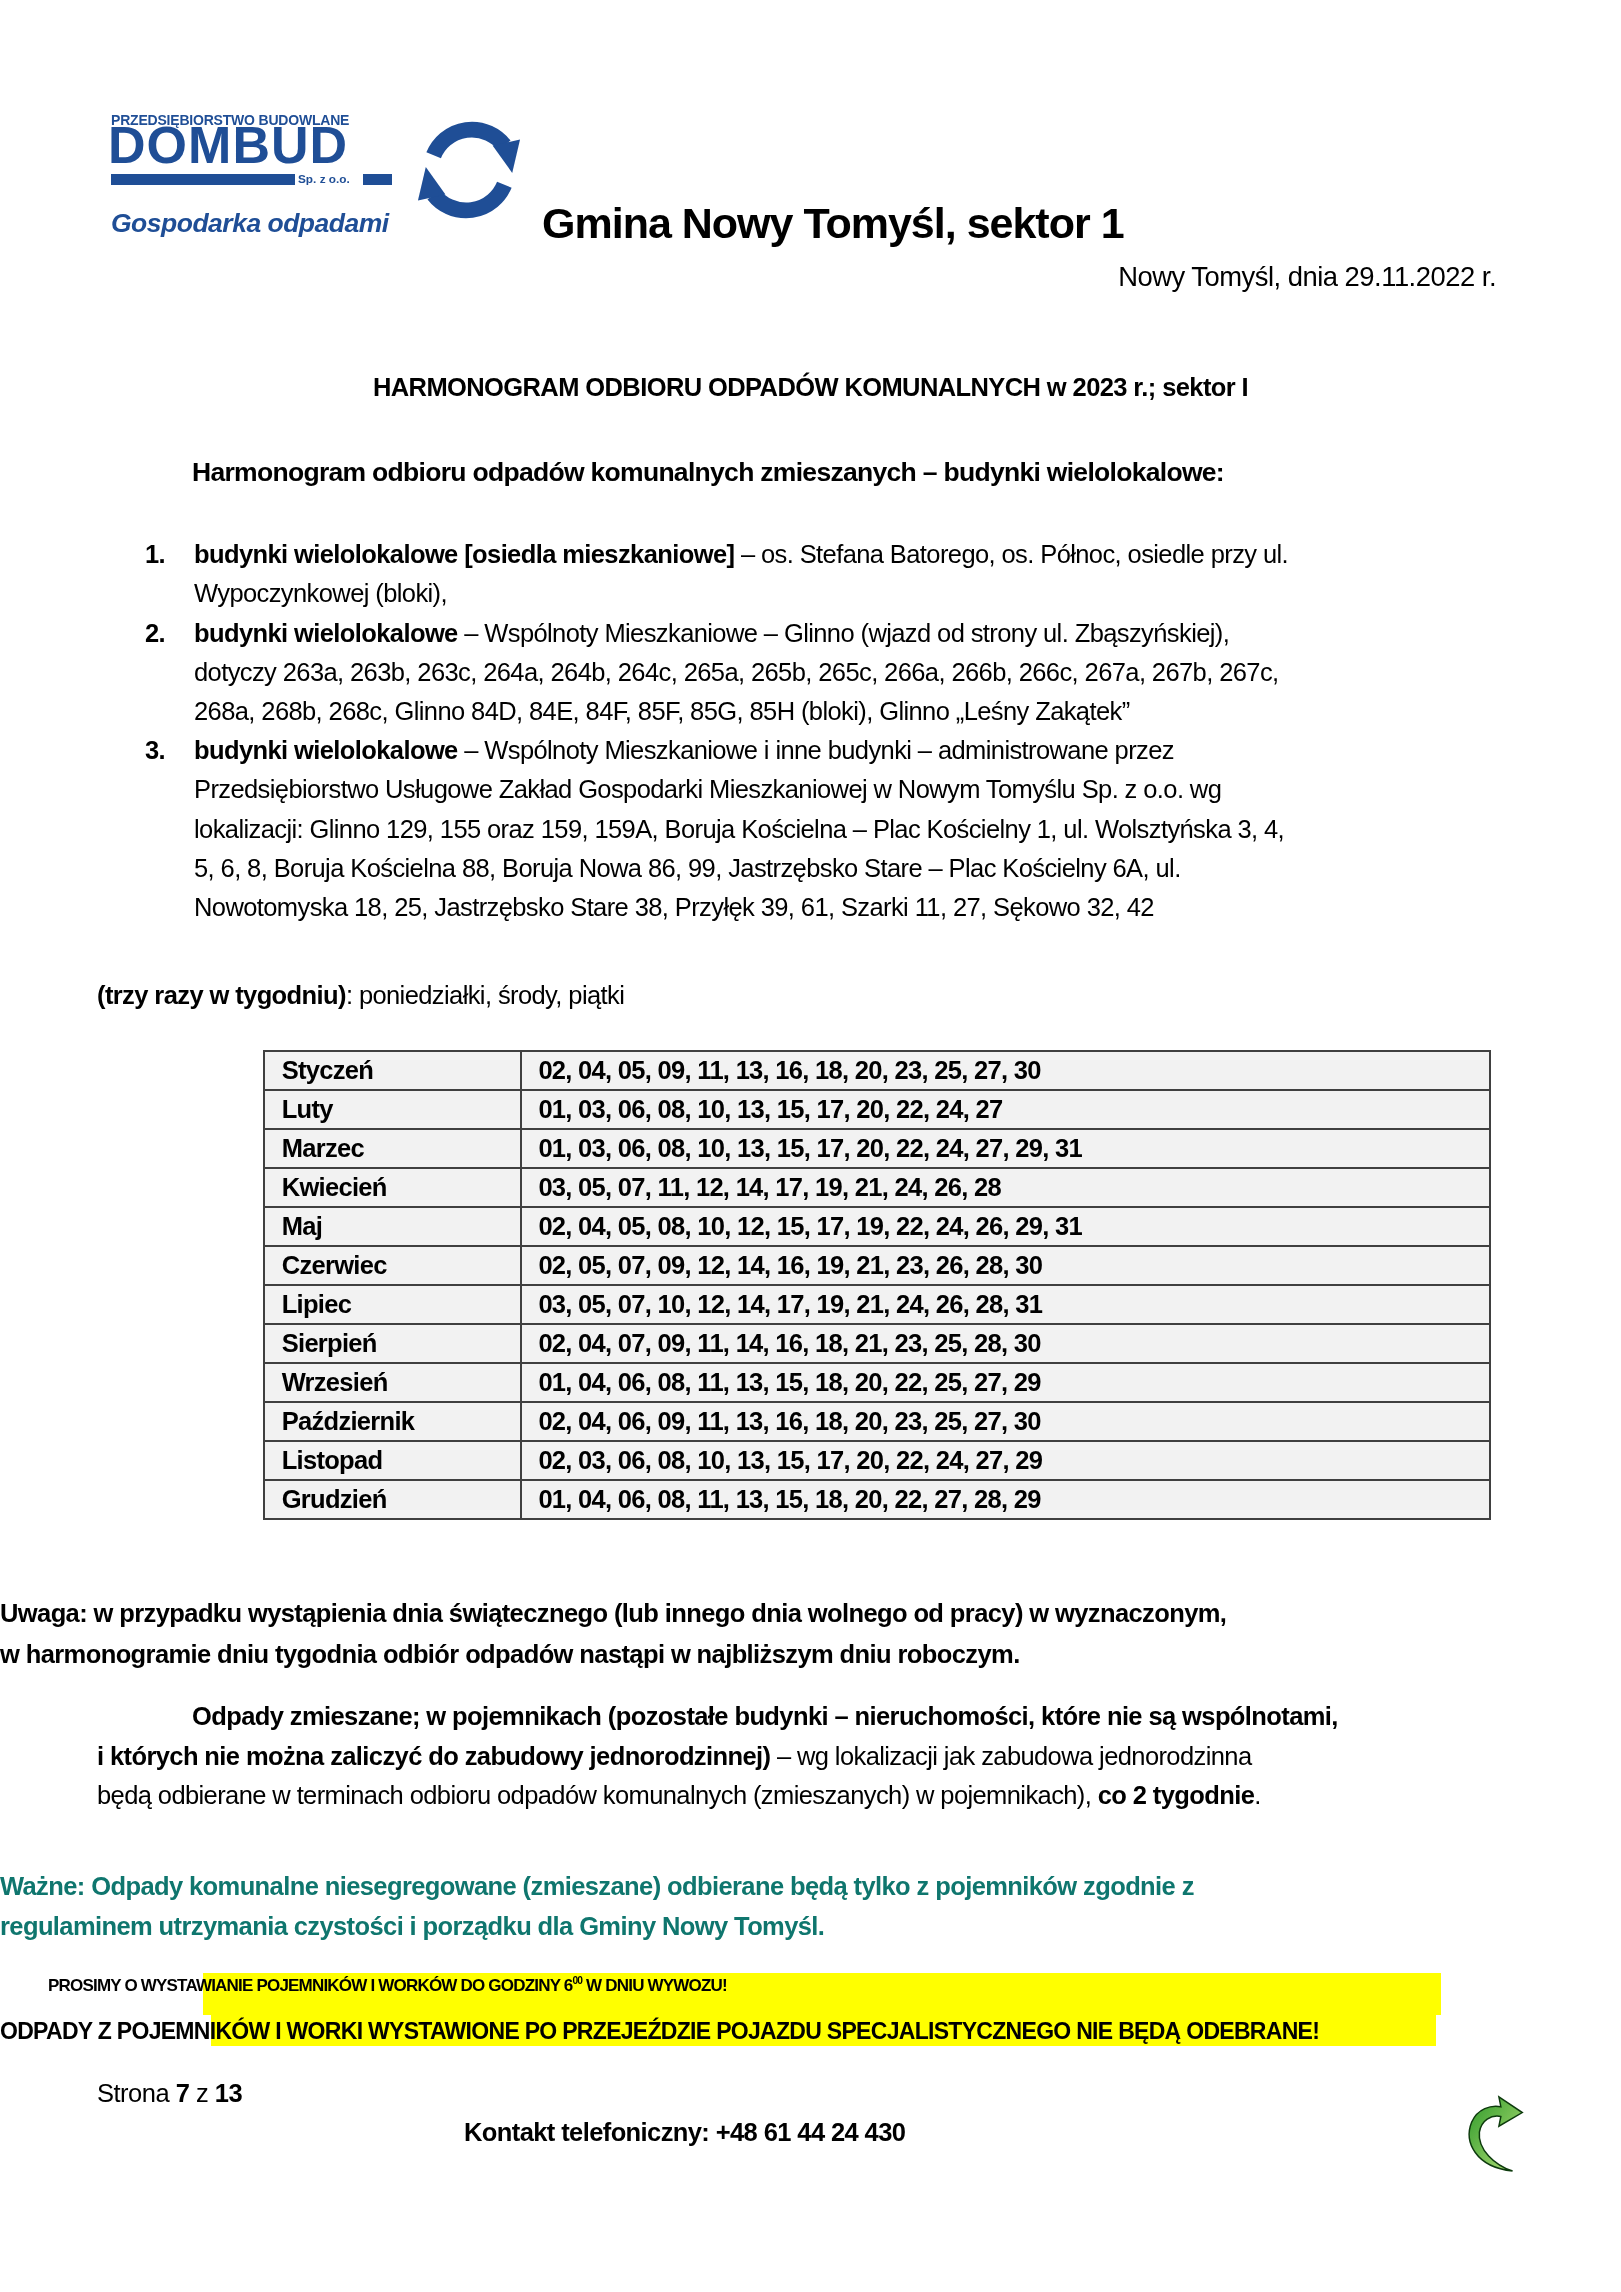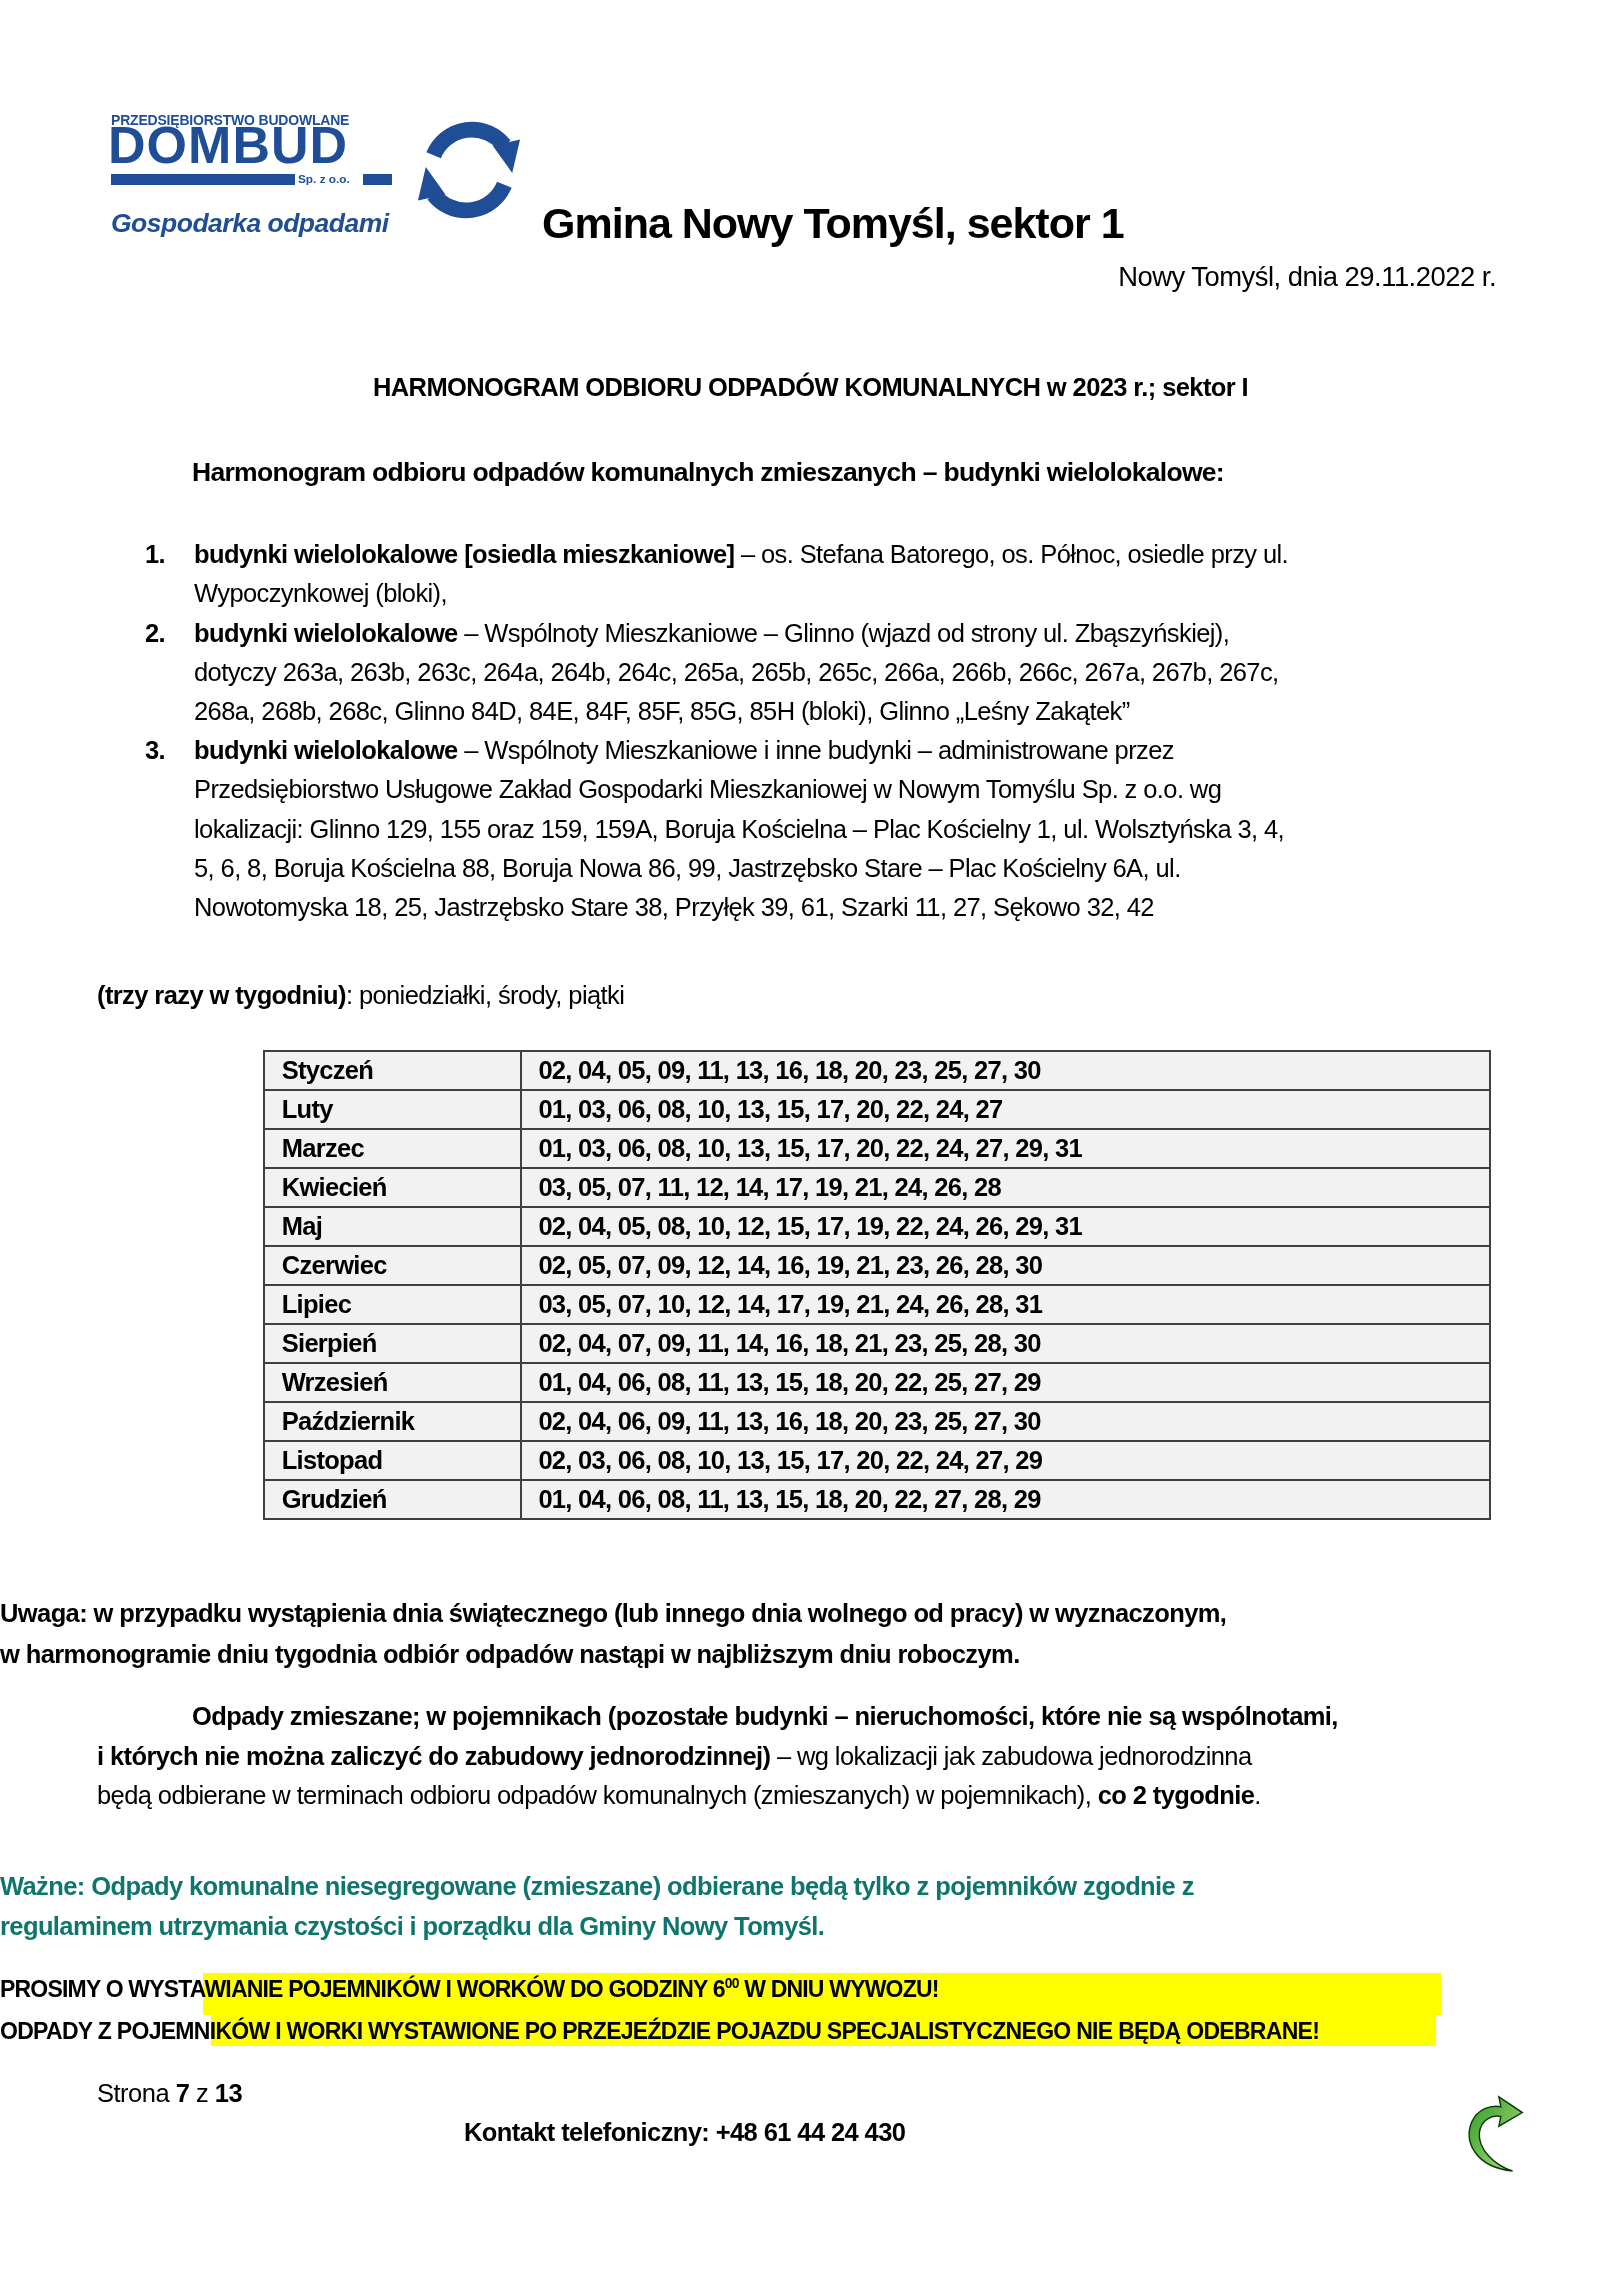--- a/index.html
+++ b/index.html
@@ -28,21 +28,21 @@
   
   #schedule { position: absolute; left: 263px; top: 1050px; width: 1228px; border-collapse: collapse; background: #f2f2f2; }
   #schedule td { border: 2px solid #404040; height: 37px; padding: 0 0 0 16.7px; font-size: 25.5px; font-weight: bold; letter-spacing: -0.7px; line-height: 37px; }
   #schedule td.m { width: 238px; }
   
   .center { left: 0; width: 1375px; text-align: left; }
   .red { color: #0f766e; }
   .hl { background: #ffff00; }
   #hl1 { left: 203px; top: 1973px; width: 1238px; height: 42px; }
   #hl2 { left: 211px; top: 2015px; width: 1225px; height: 31px; }
-  #warn1 { top: 1976px; font-size: 23px; font-weight: bold; letter-spacing: -0.8px; }
+  #warn1 { top: 1976px; font-size: 17px; font-weight: bold; letter-spacing: -0.8px; padding-left: 48px; }
   #warn2 { top: 2018px; font-size: 23px; font-weight: bold; letter-spacing: -0.7px; }
   sup { font-size: 60%; line-height: 0; }
   #page-no { left: 97px; top: 2079px; font-size: 25.5px; letter-spacing: -0.5px; }
   #contact { left: 454px; top: 2118px; font-size: 25.5px; font-weight: bold; letter-spacing: -0.6px; margin-left: 10px; }
   #green-arrow { left: 1456px; top: 2093px; width: 78px; height: 83px; }
 </style>
 </head>
 <body>
 
 <div>

